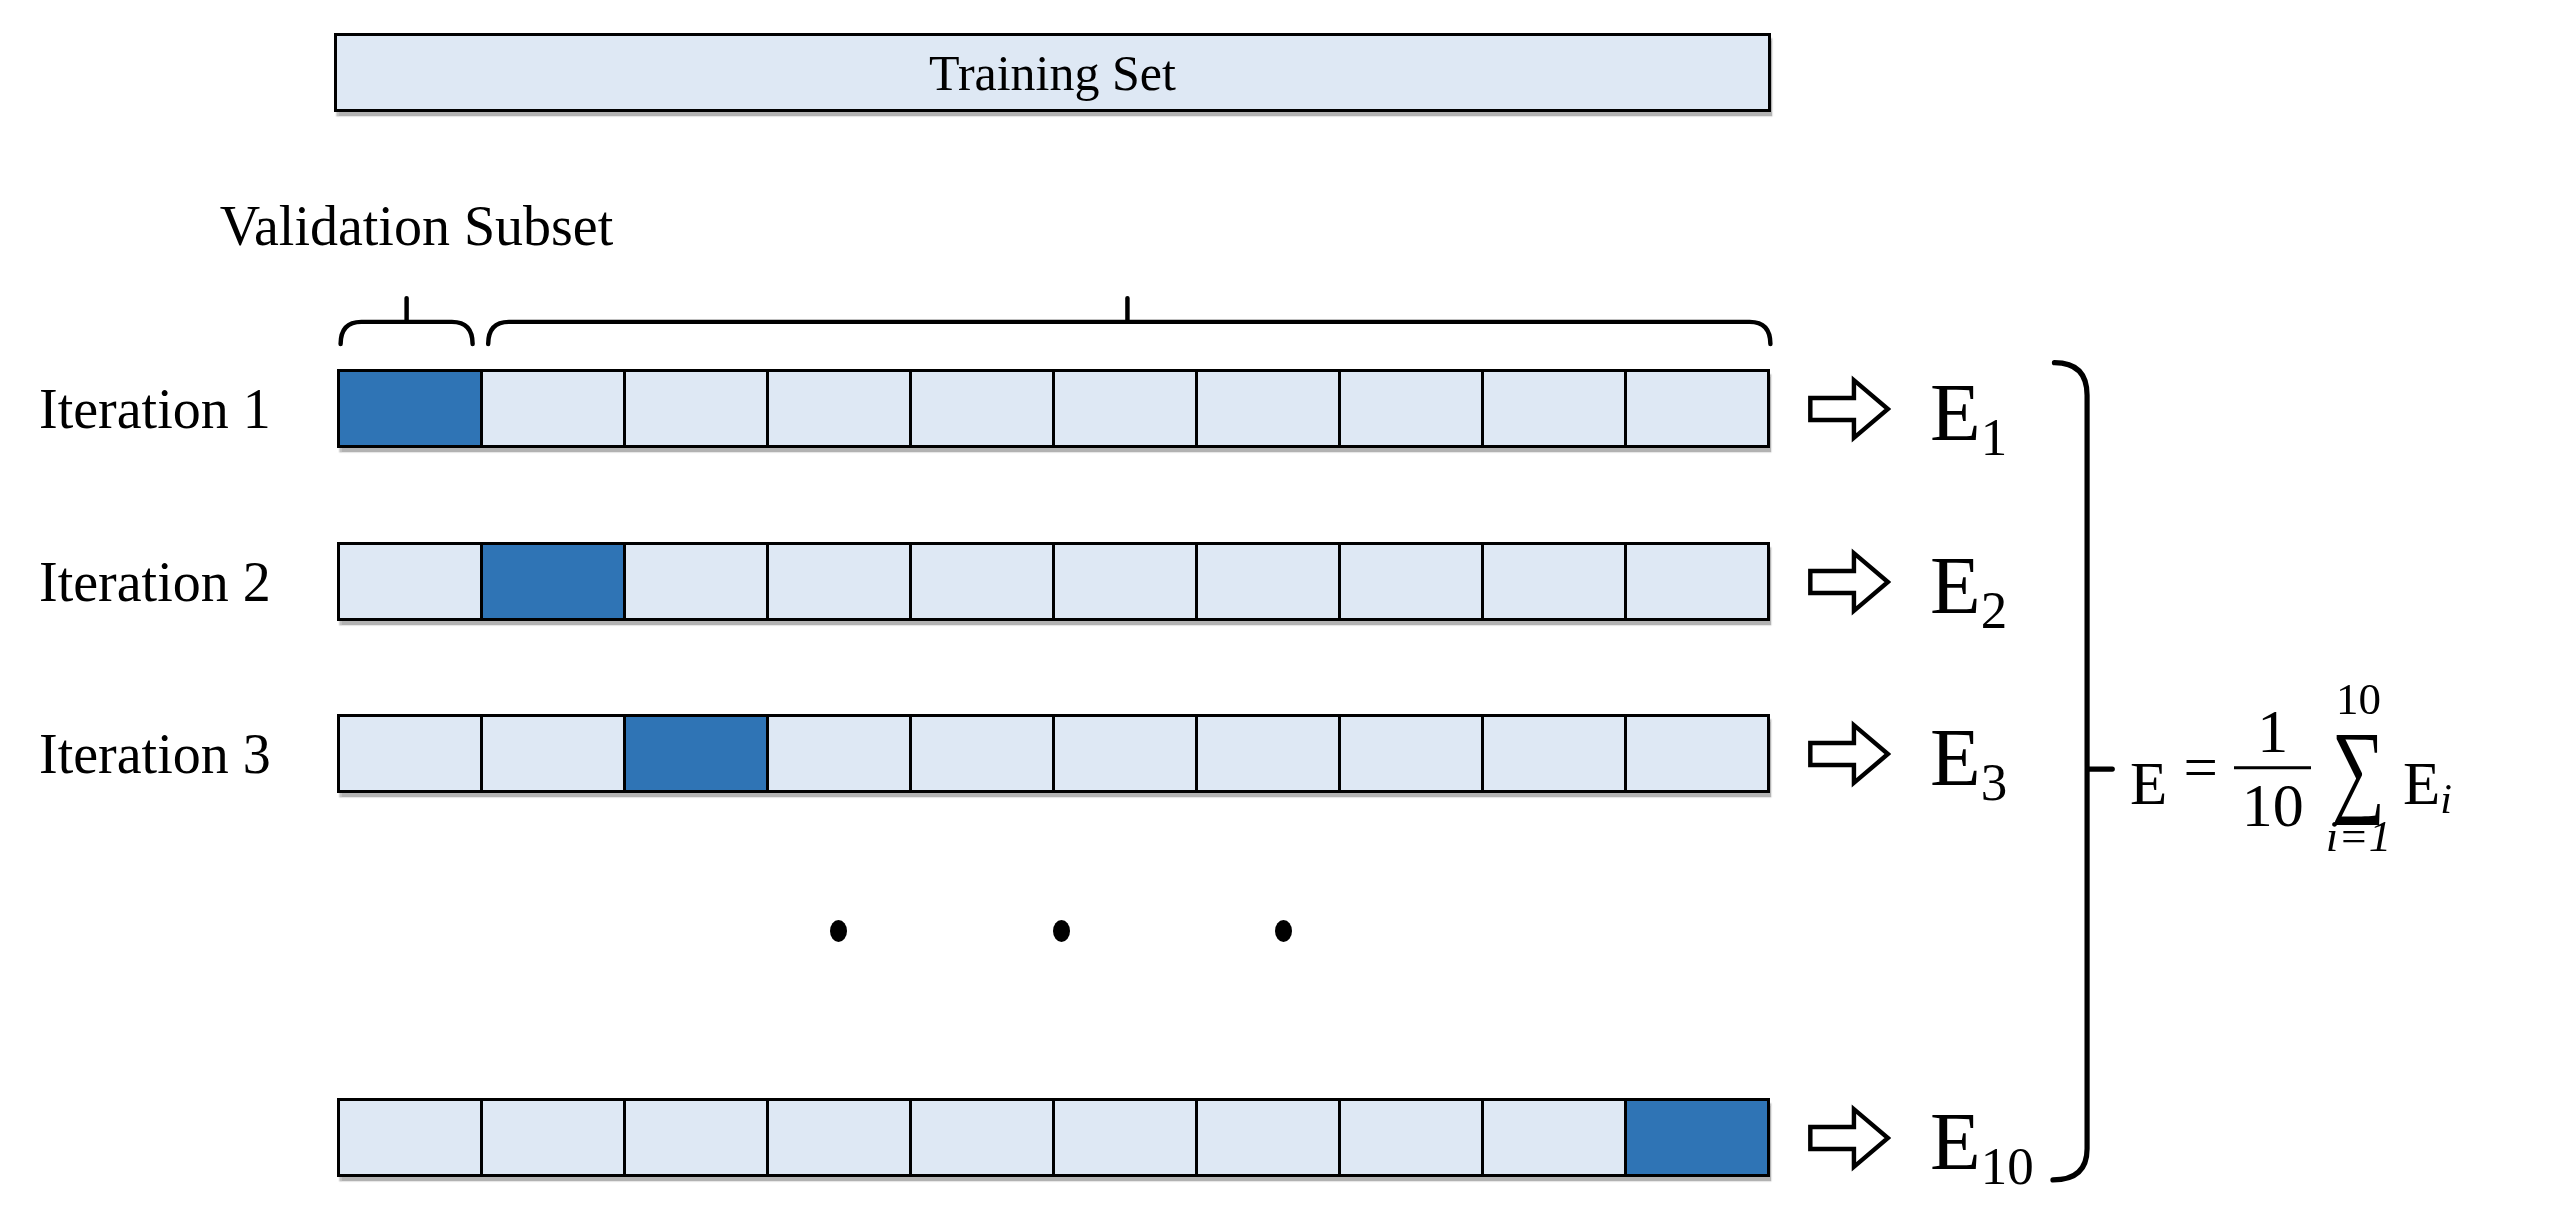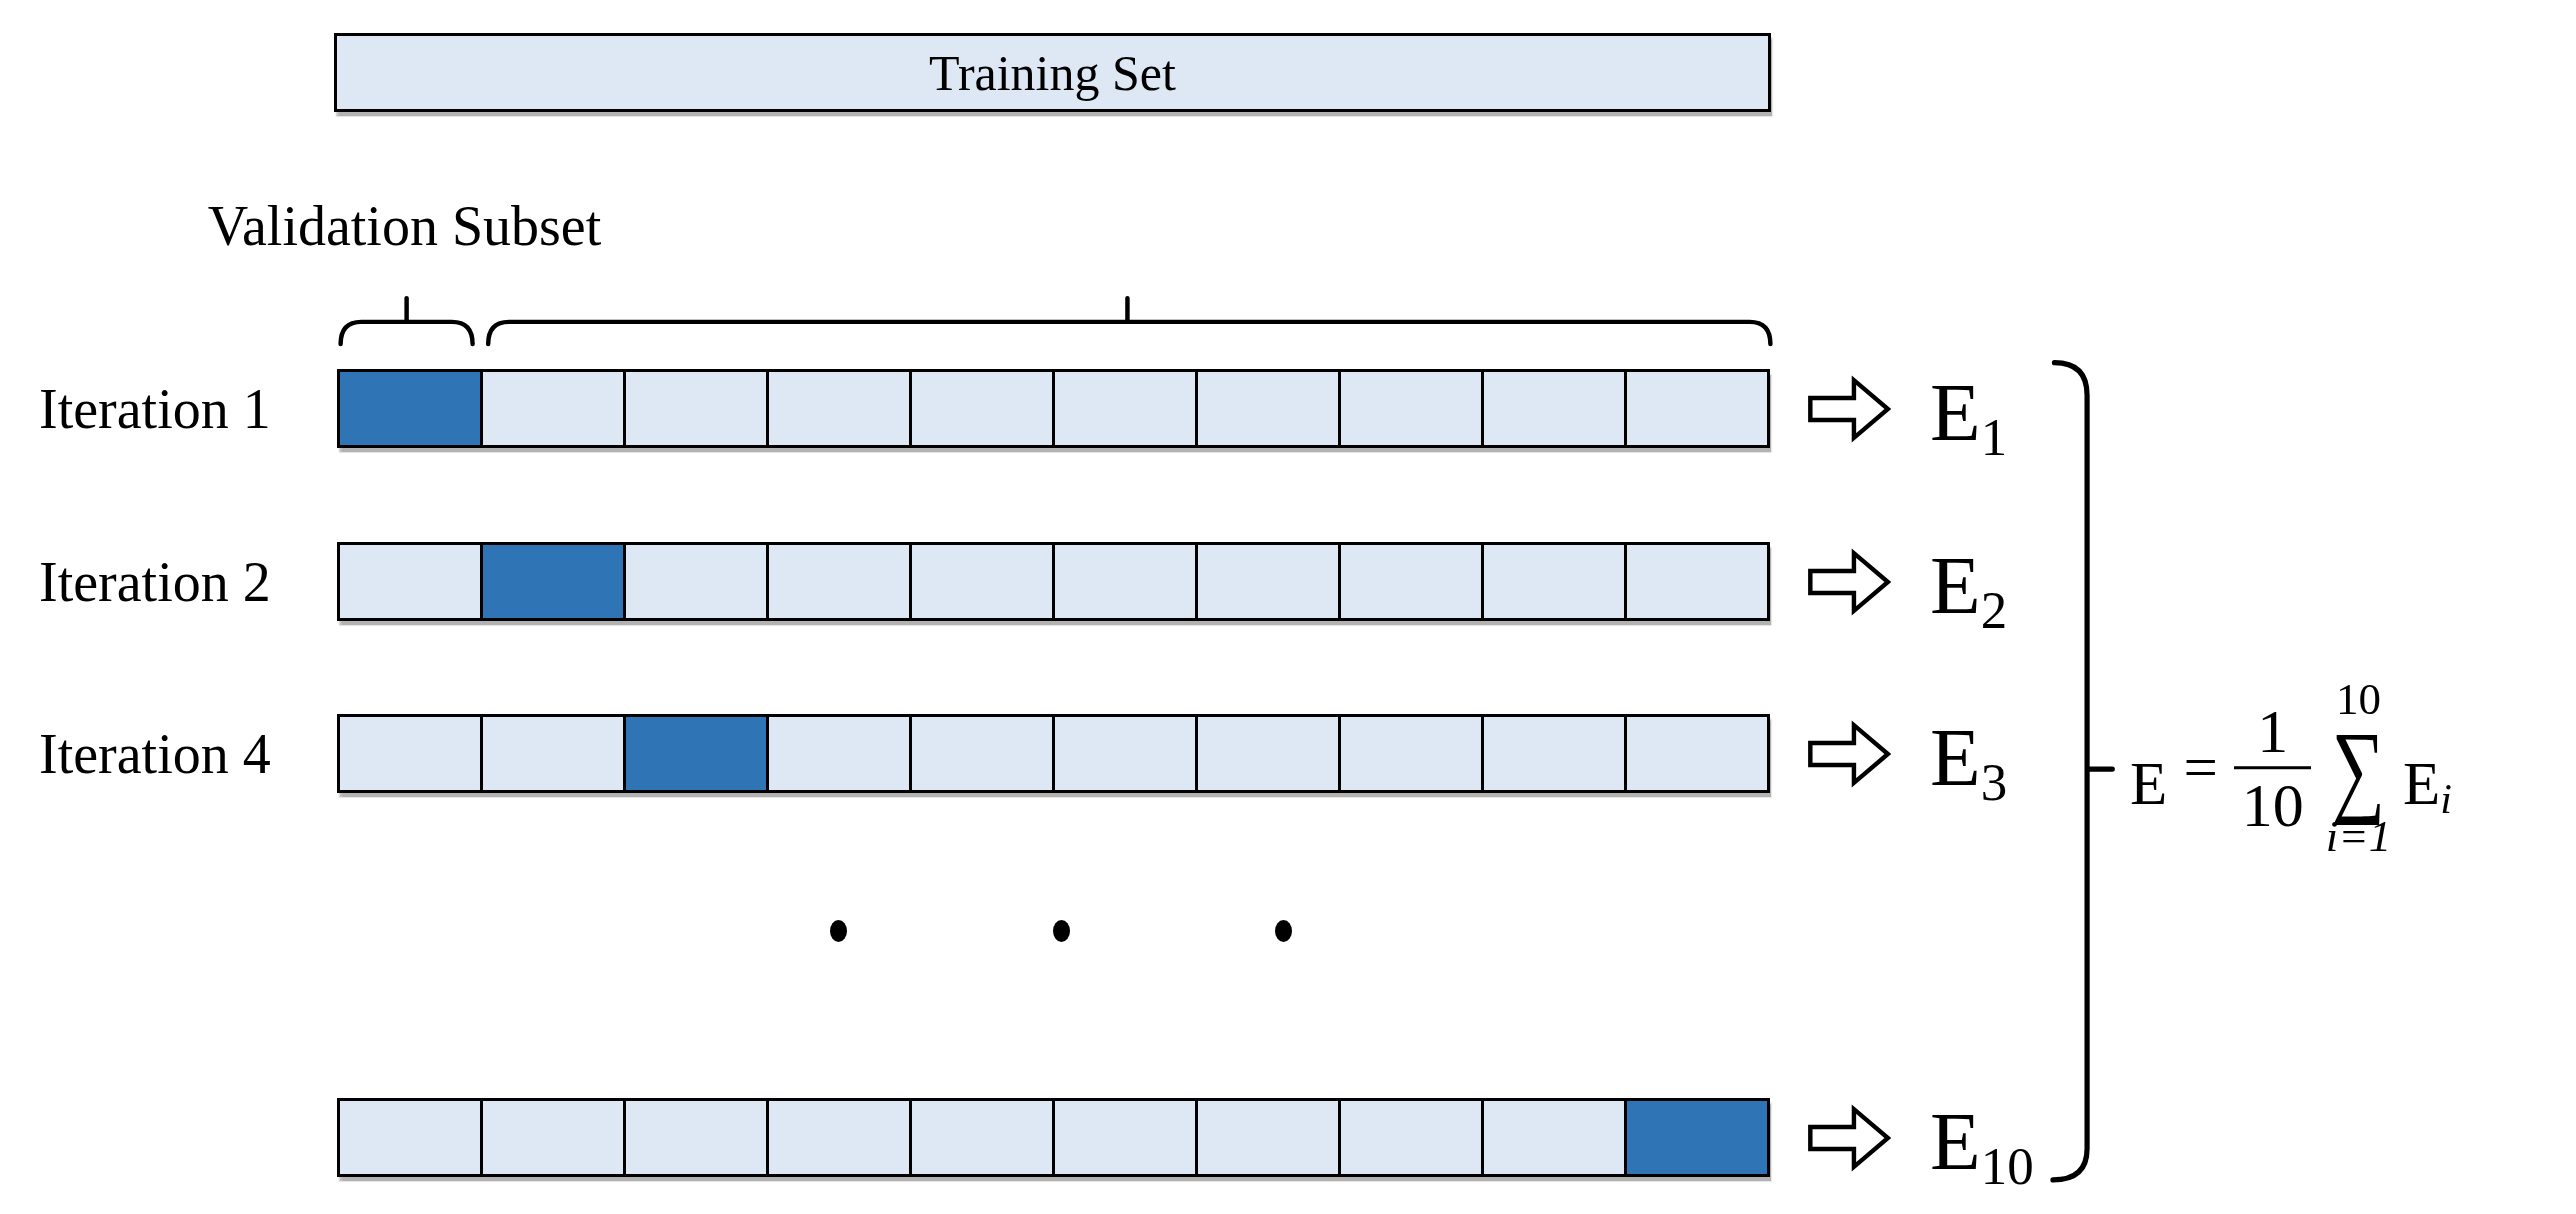--- a/index.html
+++ b/index.html
@@ -16,21 +16,21 @@
     position:absolute;left:334px;top:33px;width:1437px;height:79px;
     background:var(--cell-light);
     border:3.7px solid var(--line);
     box-sizing:border-box;
     display:flex;align-items:center;justify-content:center;
     font-size:50px;
     box-shadow:2.2px 4.5px 1.5px rgba(0,0,0,0.30);
   }
   
   .subset-label{position:absolute;top:194px;width:593px;text-align:center;font-size:56px;}
-  #val-label{left:108px;}
+  #val-label{left:120px;}
   #train-label{left:816px;}
   
   #overlay{position:absolute;left:0;top:0;width:2576px;height:1214px;pointer-events:none;}
   
   .row{position:absolute;left:0;width:2576px;height:79px;border-radius:10px;}
   .iter-label{
     position:absolute;left:39px;top:50%;transform:translateY(-50%);
     font-size:56px;white-space:nowrap;
   }
   .bar{
@@ -123,21 +123,21 @@
         <div class="cell"></div>
         <div class="cell"></div>
       </div>
     <svg class="arrow" viewBox="0 0 112 92">
       <polygon points="3,31 62,31 62,7 108,46 62,85 62,61 3,61" fill="#fff" stroke="#000" stroke-width="6"></polygon>
     </svg>
     <div class="err"><span>E</span><sub>2</sub></div>
   </div>
 
   <div class="row" style="top:714px">
-    <div class="iter-label">Iteration 4</div>
+    <div class="iter-label">Iteration 3</div>
     <div class="bar">
         <div class="cell"></div>
         <div class="cell"></div>
         <div class="cell dark"></div>
         <div class="cell"></div>
         <div class="cell"></div>
         <div class="cell"></div>
         <div class="cell"></div>
         <div class="cell"></div>
         <div class="cell"></div>

